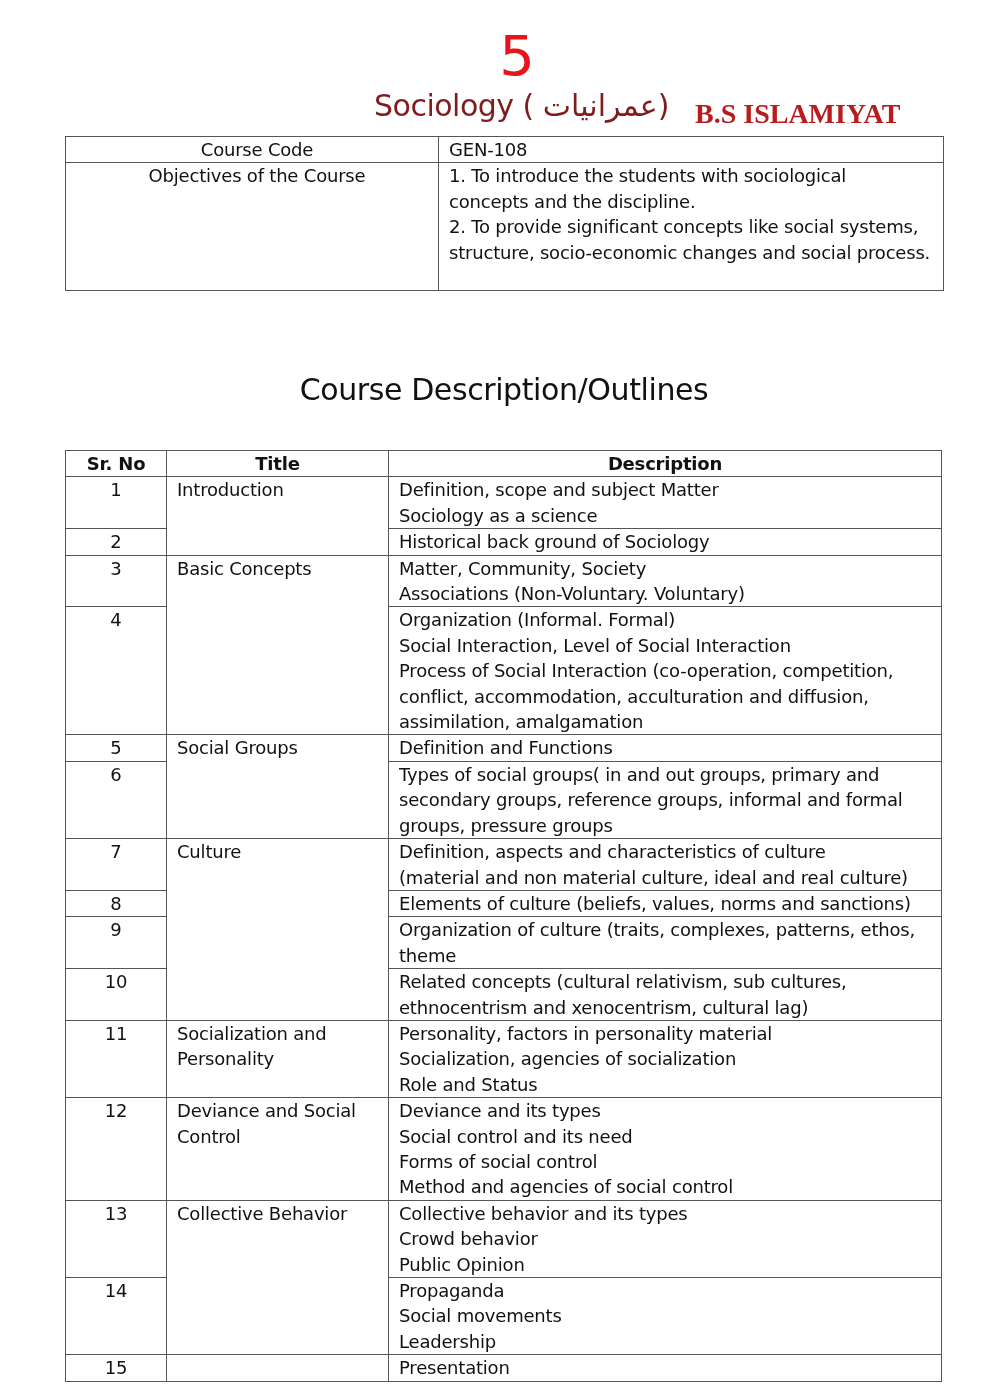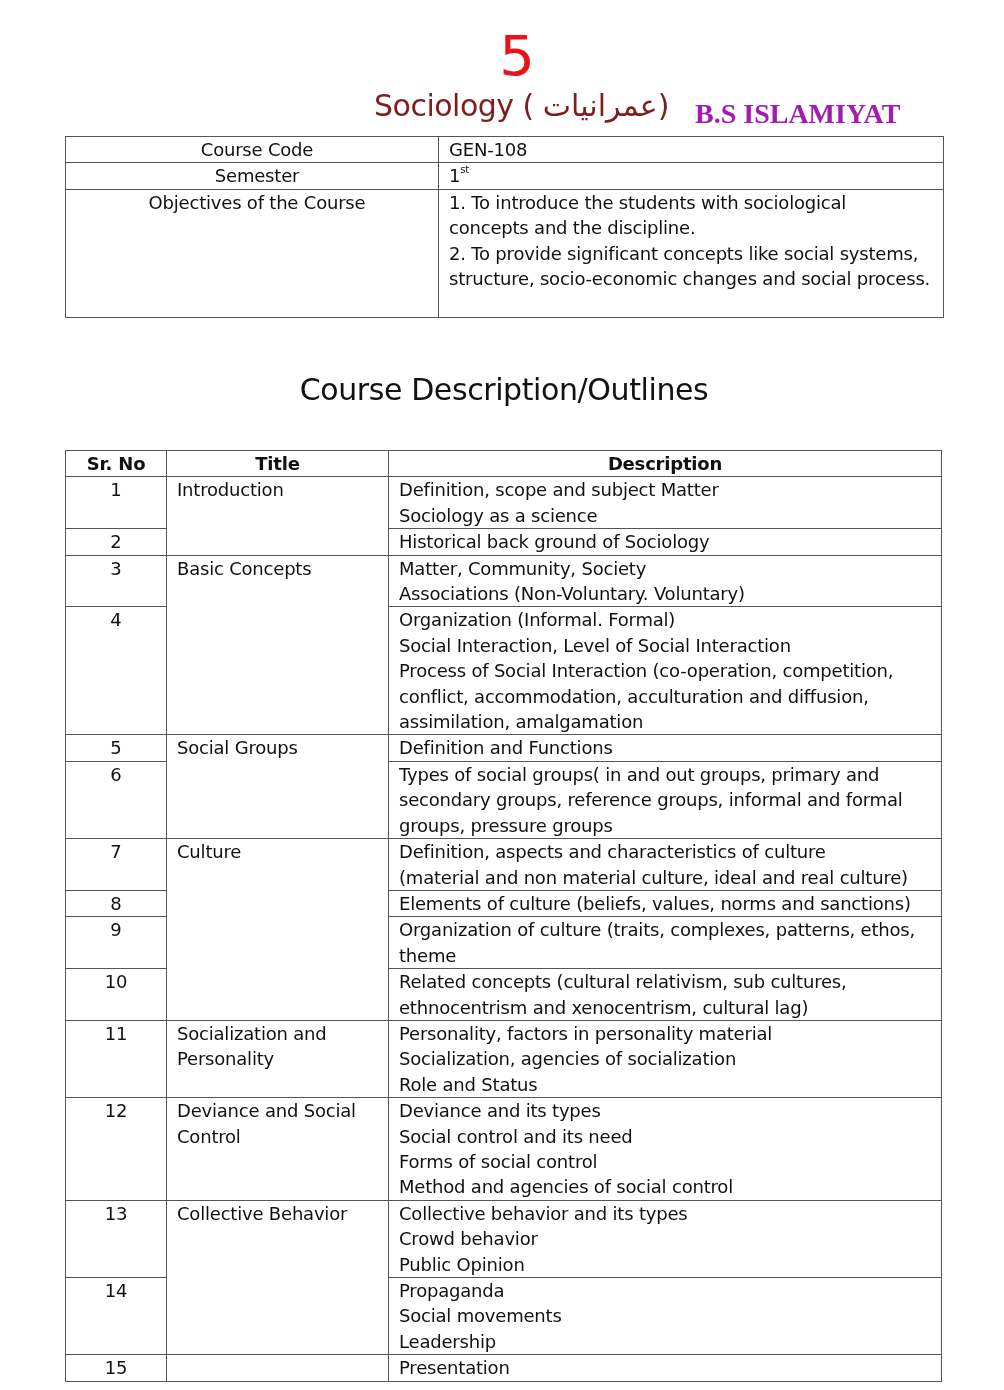--- a/index.html
+++ b/index.html
@@ -4,21 +4,21 @@
 <style>
   html, body { margin: 0; padding: 0; background: #ffffff; }
   body { width: 1004px; height: 1390px; position: relative; overflow: hidden;
          font-family: "Liberation Sans", "DejaVu Sans", sans-serif; color: #111; }
   .abs { position: absolute; }
   .page-num { left: 0; width: 1034px; top: 26px; text-align: center; color: #e8141b;
               font-size: 56px; line-height: 60px; font-family: "DejaVu Sans", sans-serif; }
   .title { left: 374px; top: 88px; font-size: 30px; line-height: 36px; color: #7f1d1d;
            font-family: "DejaVu Sans", sans-serif; letter-spacing: -0.5px; }
   .program { left: 695px; top: 98px; font-size: 28px; line-height: 32px; font-weight: bold;
-             font-family: "Liberation Serif", "DejaVu Serif", serif; color: #a21caf; }
+             font-family: "Liberation Serif", "DejaVu Serif", serif; color: #b91c1c; }
   table { border-collapse: collapse; position: absolute; }
   td, th { border: 1.5px solid #555; vertical-align: top; font-size: 18px; line-height: 25.4px;
            padding: 0 0 0 10px; font-family: "DejaVu Sans", sans-serif; letter-spacing: -0.2px; }
   .info { left: 65px; top: 136px; width: 879px; }
   .info td { height: 25px; }
   .info td.k { width: 362px; text-align: center; }
   sup { font-size: 10px; line-height: 0; vertical-align: 9px; }
   .section { left: 0; width: 1008px; top: 370px; text-align: center; font-size: 30px;
              line-height: 40px; font-family: "DejaVu Sans", sans-serif; letter-spacing: -0.4px; }
   .outline { left: 65px; top: 422px; width: 877px; margin-top: 28px; }
@@ -35,24 +35,20 @@
 <div class="abs title">Sociology ( عمرانیات)</div>
 <div class="abs program">B.S ISLAMIYAT</div>
 
 <table class="info">
   <tbody>
       <tr>
     <td class="k">Course Code</td>
     <td>GEN-108</td>
   </tr>
   <tr>
-    <td class="k">Semester</td>
-    <td><span>1</span><sup>st</sup></td>
-  </tr>
-  <tr>
     <td class="k" style="height:127px">Objectives of the Course</td>
     <td>
       <span class="line">1. To introduce the students with sociological</span>
       <span class="line">concepts and the discipline.</span>
       <span class="line">2. To provide significant concepts like social systems,</span>
       <span class="line">structure, socio-economic changes and social process.</span>
     </td>
   </tr>
 </tbody>
   </table>

